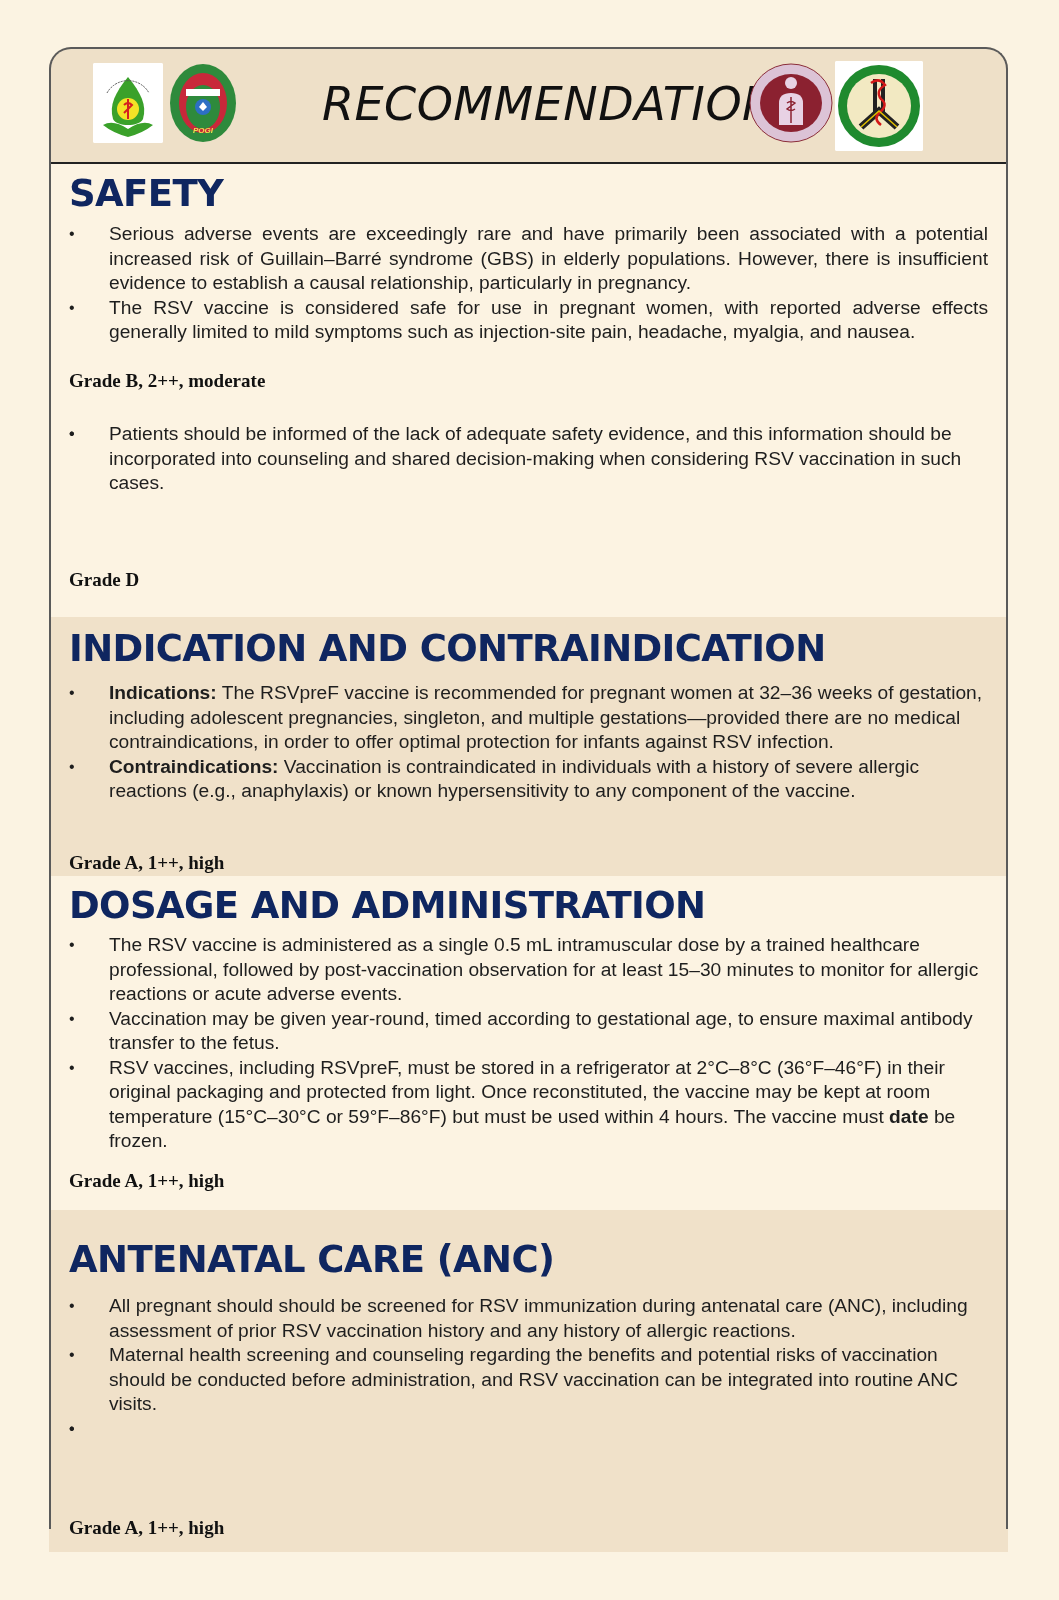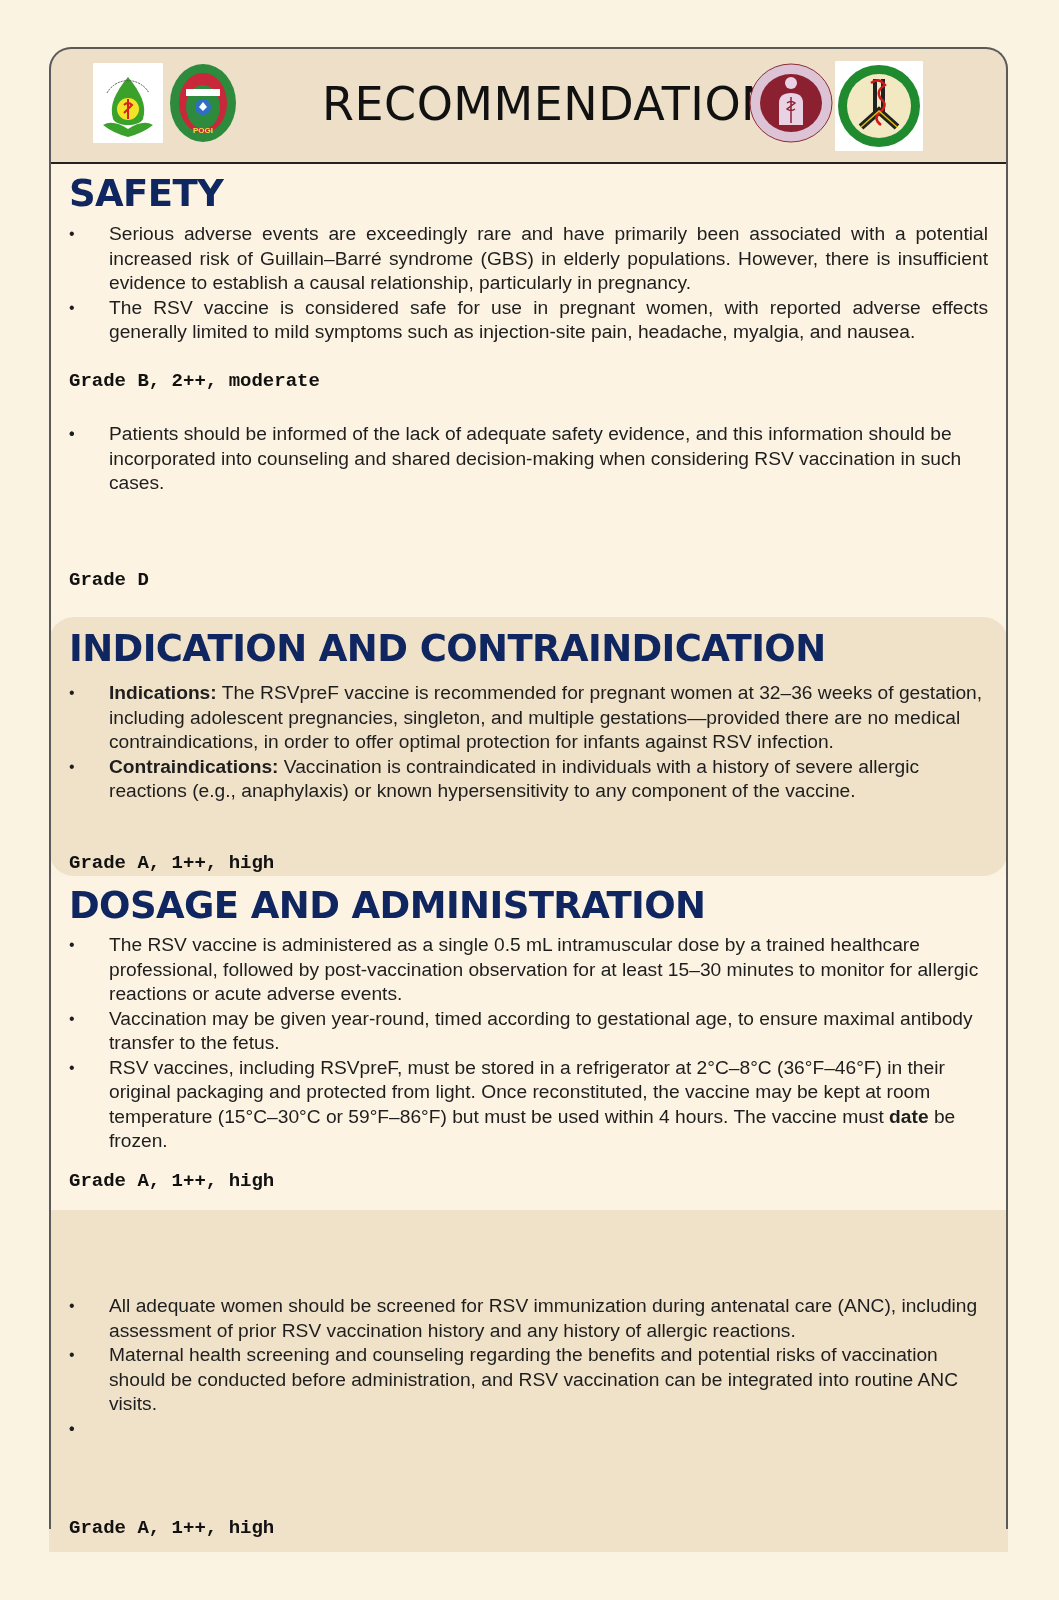--- a/index.html
+++ b/index.html
@@ -25,20 +25,21 @@
     border-bottom: none;
     pointer-events: none;
     z-index: 5;
   }
   .header {
     position: absolute;
     left: 0; top: 0; width: 959px; height: 117px;
     background: #eee0c8;
     border-radius: 22px 22px 0 0;
     border-bottom: 2px solid #222;
+    font-style: italic;
   }
   .logo {
     position: absolute;
     top: 16px; width: 70px; height: 80px;
     border-radius: 2px;
     overflow: hidden;
   }
   .logo svg { width: 100%; height: 100%; display: block; }
   .logo-idai { left: 44px; background: #fff; }
   .logo-pogi { left: 120px; width: 68px; background: transparent; }
@@ -85,21 +86,21 @@
     font-size: 16px;
   }
   ul.bullets li.justify { text-align: justify; }
   .lh-wide li { line-height: 26.5px; }
   .grade {
     position: absolute;
     left: 20px;
     font-size: 19px;
     font-weight: bold;
     color: #111;
-    font-family: Liberation Mono, monospace;
+    font-family: Liberation Serif, serif;
   }
   b.inline { font-weight: bold; }
 </style>
 </head>
 <body>
 
 <div class="card">
 
   <div class="header">
     <div class="logo logo-idai">
@@ -153,42 +154,43 @@
       <li class="justify"><span class="dot">•</span><span>The RSV vaccine is considered safe for use in pregnant women, with reported adverse effects generally limited to mild symptoms such as injection-site pain, headache, myalgia, and nausea.</span></li>
     </ul>
     <div class="grade" style="top:206px;">Grade B, 2++, moderate</div>
     <ul class="bullets" style="top:258px;">
       <li><span class="dot">•</span></li>
       <li><span class="dot">•</span><span>Patients should be informed of the lack of adequate safety evidence, and this information should be incorporated into counseling and shared decision-making when considering RSV vaccination in such cases.</span></li>
     </ul>
     <div class="grade" style="top:405px;">Grade D</div>
   </div>
 
-  <div class="section sec-dark" style="top:570px;height:259px;border-radius:25px;">
+  <div class="section sec-dark" style="top:570px;height:259px;">
     <div class="sec-title" style="top:10px;">INDICATION AND CONTRAINDICATION</div>
     <ul class="bullets" style="top:64px;">
       <li><span class="dot">•</span><b class="inline">Indications:</b><span> The RSVpreF vaccine is recommended for pregnant women at 32–36 weeks of gestation, including adolescent pregnancies, singleton, and multiple gestations—provided there are no medical contraindications, in order to offer optimal protection for infants against RSV infection.</span></li>
       <li><span class="dot">•</span><b class="inline">Contraindications:</b><span> Vaccination is contraindicated in individuals with a history of severe allergic reactions (e.g., anaphylaxis) or known hypersensitivity to any component of the vaccine.</span></li>
     </ul>
     <div class="grade" style="top:235px;">Grade A, 1++, high</div>
   </div>
 
   <div class="section sec-light" style="top:829px;height:334px;">
     <div class="sec-title" style="top:8px;">DOSAGE AND ADMINISTRATION</div>
     <ul class="bullets lh-wide" style="top:57px;">
       <li><span class="dot">•</span><span>The RSV vaccine is administered as a single 0.5 mL intramuscular dose by a trained healthcare professional, followed by post-vaccination observation for at least 15–30 minutes to monitor for allergic reactions or acute adverse events.</span></li>
       <li><span class="dot">•</span><span>Vaccination may be given year-round, timed according to gestational age, to ensure maximal antibody transfer to the fetus.</span></li>
       <li><span class="dot">•</span><span>RSV vaccines, including RSVpreF, must be stored in a refrigerator at 2°C–8°C (36°F–46°F) in their original packaging and protected from light. Once reconstituted, the vaccine may be kept at room temperature (15°C–30°C or 59°F–86°F) but must be used within 4 hours. The vaccine must </span><b class="inline">date</b><span> be frozen.</span></li>
     </ul>
     <div class="grade" style="top:294px;">Grade A, 1++, high</div>
   </div>
 
   <div class="section sec-dark" style="top:1163px;height:342px;">
+    <div class="sec-title" style="top:28px;">ANTENATAL CARE (ANC)</div>
     <ul class="bullets" style="top:84px;">
-      <li><span class="dot">•</span><span>All adequate women should be screened for RSV immunization during antenatal care (ANC), including assessment of prior RSV vaccination history and any history of allergic reactions.</span></li>
+      <li><span class="dot">•</span><span>All pregnant should should be screened for RSV immunization during antenatal care (ANC), including assessment of prior RSV vaccination history and any history of allergic reactions.</span></li>
       <li><span class="dot">•</span><span>Maternal health screening and counseling regarding the benefits and potential risks of vaccination should be conducted before administration, and RSV vaccination can be integrated into routine ANC visits.</span></li>
       <li><span class="dot">•</span></li>
       <li><span class="dot">•</span></li>
     </ul>
     <div class="grade" style="top:307px;">Grade A, 1++, high</div>
   </div>
 
   <div class="frame"></div>
 </div>
 

